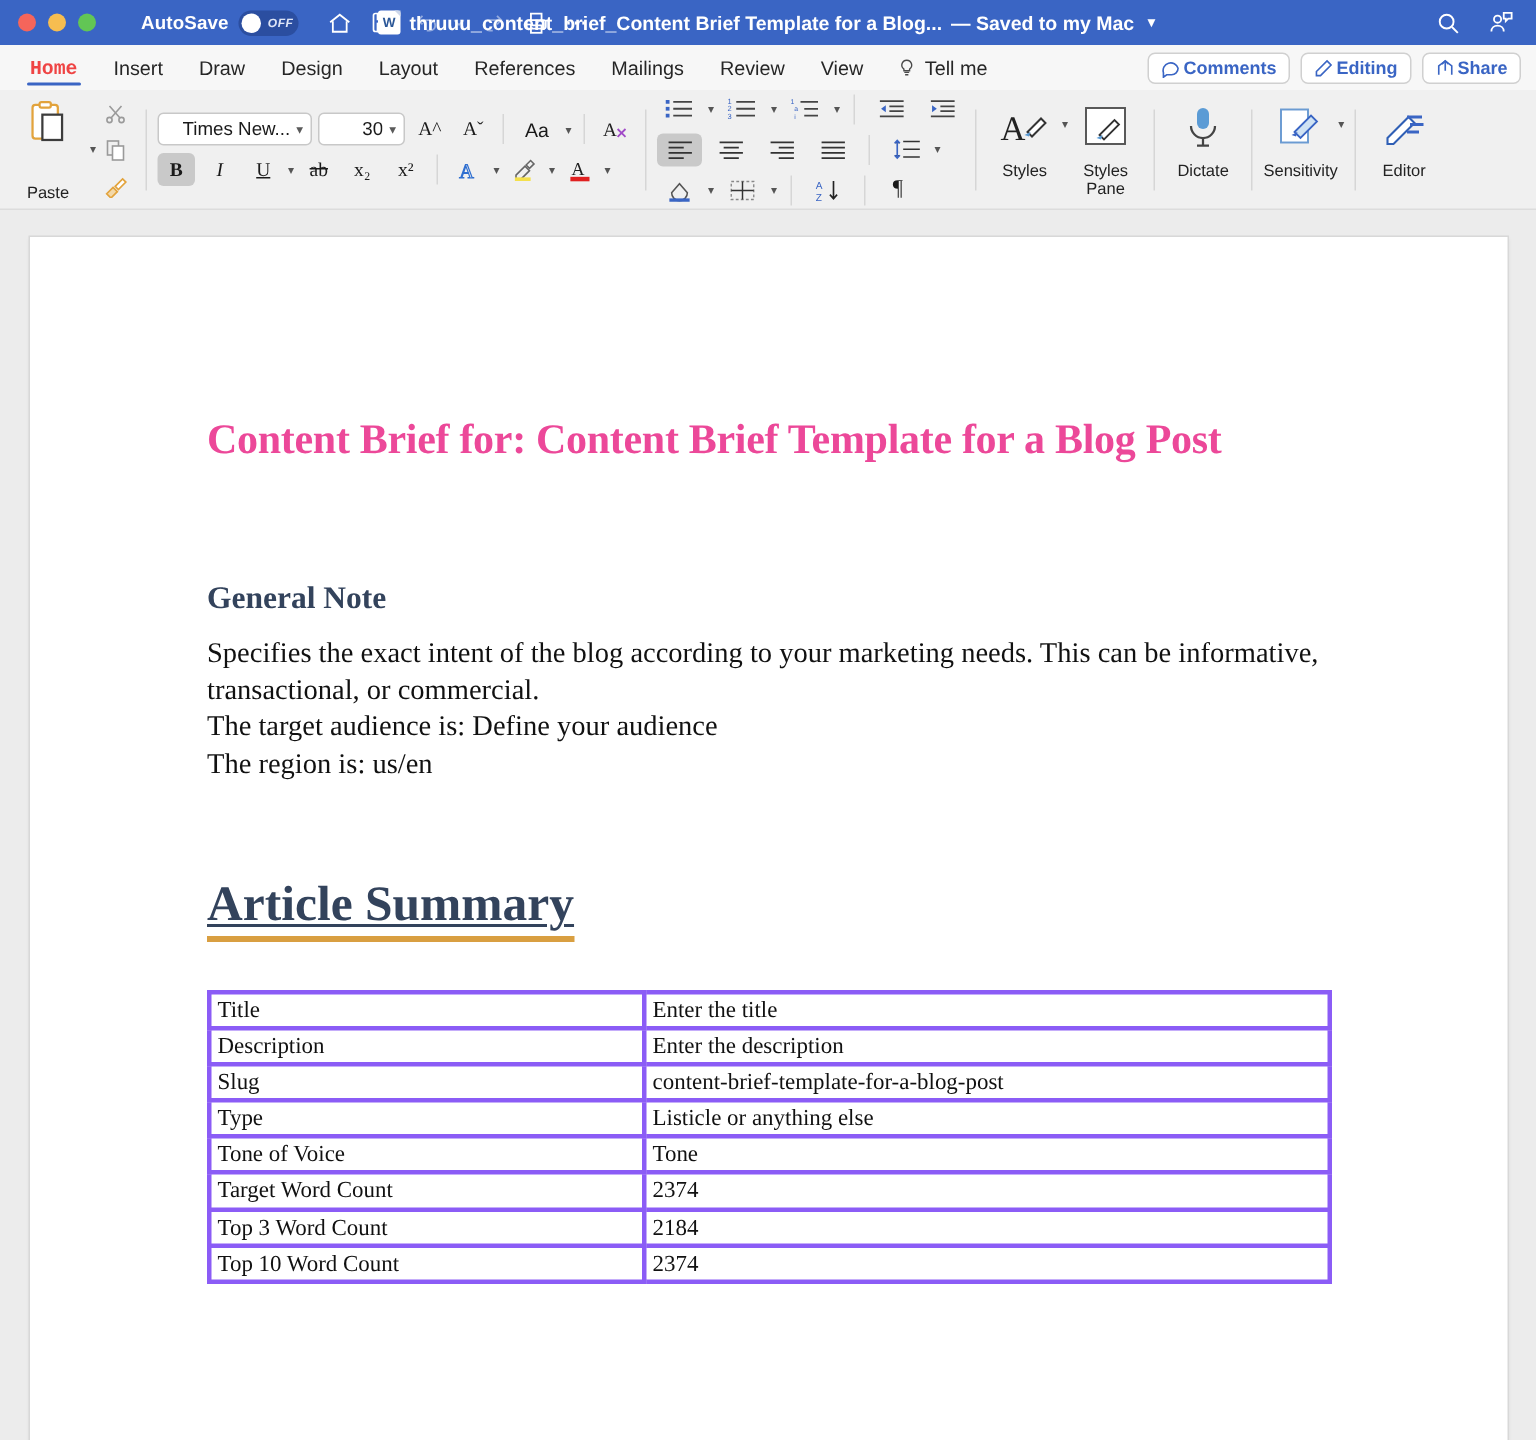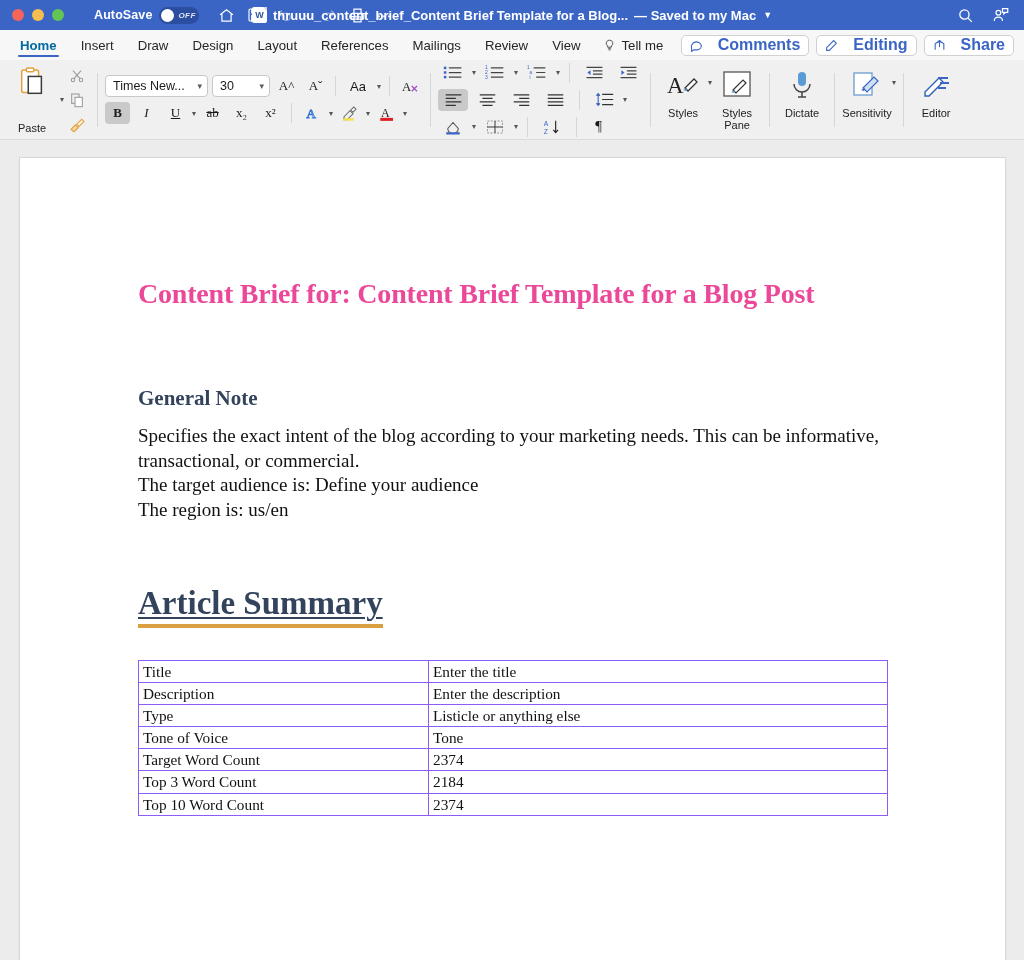--- a/index.html
+++ b/index.html
@@ -68,34 +68,34 @@
   
   #tabbar {
     height: 30px; background: #f7f7f7;
     display: flex; align-items: stretch; padding: 0 8px;
     position: relative;
   }
   .tab {
     display: flex; align-items: center; padding: 0 12px;
     font-size: 13.2px; color: #262626; position: relative; white-space: nowrap;
   }
-  .tab.active { font-weight: bold; color: #0369a1; }
+  .tab.active { font-weight: bold; color: #ef4444; font-family: Liberation Mono, monospace; }
   .tab.active::after {
     content:""; position:absolute; left: 10px; right: 10px; bottom: 3px;
     height: 2.5px; background: #3a65c4; border-radius: 2px;
   }
   .tellme { display: flex; align-items: center; gap: 6px; padding: 0 10px; font-size: 13.2px; color: #262626; }
   .bulb { color: #4a4a4a; display: flex; }
 
   .tabbar-right { margin-left: auto; display: flex; align-items: center; gap: 7px; padding-right: 2px;}
   .pill {
-    display: flex; align-items: center; gap: 15px;
+    display: flex; align-items: center; gap: 2px;
     border: 1px solid #d0d0d0; background: #fff; border-radius: 5px;
     height: 21px; padding: 0 8px;
-    font-size: 16px; font-weight: bold; color: #3a65c4;
+    font-size: 12px; font-weight: bold; color: #3a65c4;
   }
   .pill svg { display:block; }
 
   
   #ribbon {
     height: 80px; background: #f0f0f0;
     display: flex; align-items: center;
     border-bottom: 1px solid #dcdcdc;
     padding: 0 6px;
   }
@@ -108,21 +108,21 @@
   }
   .paste-label { font-size: 11px; color: #222; margin-top: 1px; }
   .caret { font-size: 8px; color: #555; }
 
   .minicol { display: flex; flex-direction: column; gap: 2px; align-items: center; }
   .miniicon { width: 26px; height: 22px; display: flex; align-items: center; justify-content: center; }
 
   .fontrows { display: flex; flex-direction: column; gap: 5px; }
   .frow { display: flex; align-items: center; gap: 4px; }
   .combo {
-    display: flex; align-items: center; justify-content: space-between;
+    display: flex; align-items: center; justify-content: flex-end;
     background: #fff; border: 1px solid #c8c8c8; border-radius: 4px;
     height: 22px; font-size: 12.5px; color: #1a1a1a; padding: 0 5px 0 7px;
   }
   .combo.fontname { width: 103px; }
   .combo.fontsize { width: 58px; }
   .combo .cv { overflow: hidden; white-space: nowrap; }
   .combo .cc { color: #5a5a5a; font-size: 9px; margin-left: 4px; }
 
   .tbtn {
     width: 25px; height: 22px; display: flex; align-items: center; justify-content: center;
@@ -177,21 +177,21 @@
     font-size: 19px; color: #111; line-height: 1.3;
     margin-top: 13px; max-width: 748px;
     font-family: "Liberation Serif", serif;
   }
 
   table.summary {
     margin-top: 32px; border-collapse: collapse;
     width: 750px; font-family: "Liberation Serif", serif;
   }
   table.summary td {
-    border: 1px solid #8b5cf6; padding: 1px 4px;
+    border: 3px solid #8b5cf6; padding: 1px 4px;
     font-size: 15.3px; color: #111; height: 20px; line-height: 1.25;
   }
   table.summary td.k { width: 290px; }
 </style>
 </head>
 <body>
 
 <div id="titlebar">
   <div class="traffic">
     <span class="dot red"></span>
@@ -655,20 +655,24 @@
           <tbody>
             <tr>
               <td class="k">Title</td>
               <td>Enter the title</td>
             </tr>
             <tr>
               <td class="k">Description</td>
               <td>Enter the description</td>
             </tr>
             <tr>
+              <td class="k">Slug</td>
+              <td>content-brief-template-for-a-blog-post</td>
+            </tr>
+            <tr>
               <td class="k">Type</td>
               <td>Listicle or anything else</td>
             </tr>
             <tr>
               <td class="k">Tone of Voice</td>
               <td>Tone</td>
             </tr>
             <tr>
               <td class="k">Target Word Count</td>
               <td>2374</td>

